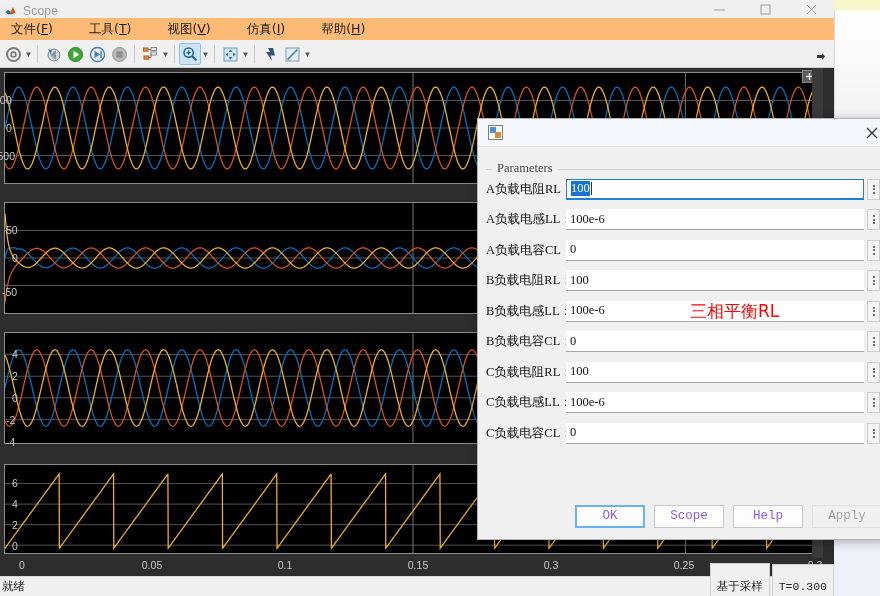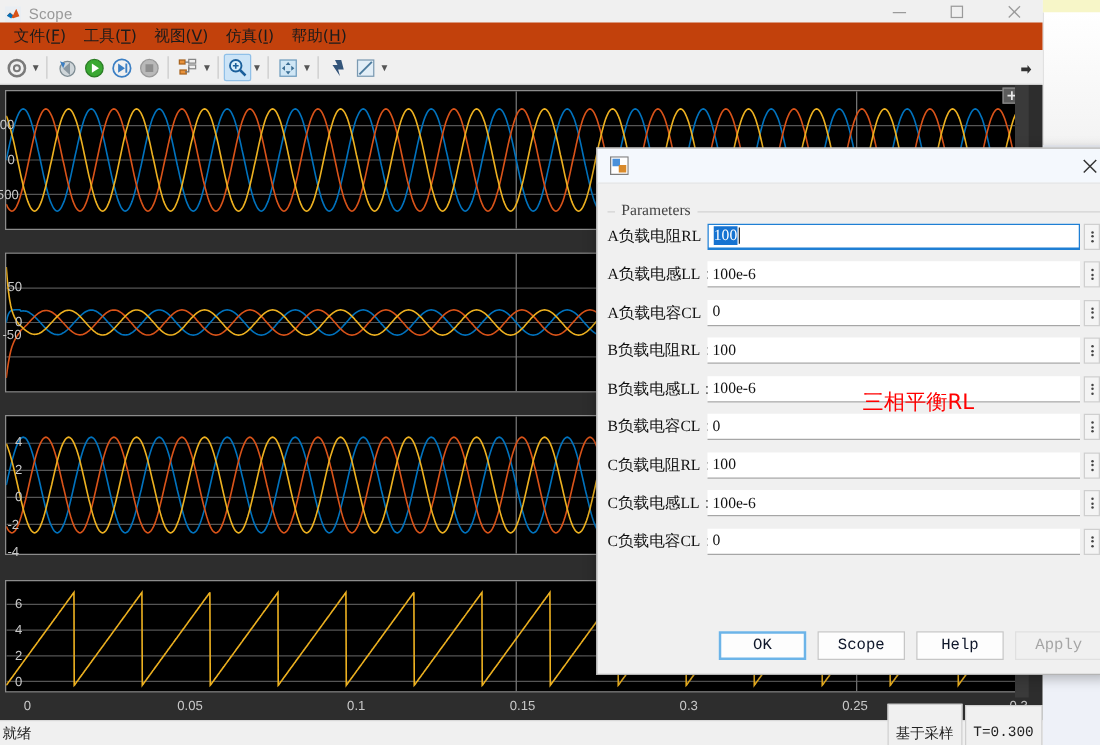--- a/index.html
+++ b/index.html
@@ -19,21 +19,21 @@
 
   .titlebar{position:absolute;left:0;top:0;width:834px;height:18px;background:#f0f0f0;display:flex;align-items:flex-end;}
   .title-icon{width:13px;height:13px;margin-left:4px;margin-right:6px;position:relative;flex:none;}
   .title-icon svg{display:block;}
   .title-text{font-size:12px;color:#999;letter-spacing:.2px;}
   .winbtns{position:absolute;right:0;top:0;height:18px;display:flex;}
   .winbtn{width:46px;height:18px;display:flex;align-items:center;justify-content:center;color:#9a9a9a;}
   .winbtn svg{display:block;}
 
   
-  .menubar{position:absolute;left:0;top:18px;width:834px;height:22px;background:#c2410c;display:flex;align-items:center;padding-left:4px;box-sizing:border-box;}
+  .menubar{position:absolute;left:0;top:18px;width:834px;height:22px;background:#fdba74;display:flex;align-items:center;padding-left:4px;box-sizing:border-box;gap:22px;}
   .menu-item{font-size:12.5px;color:#1b1b1b;padding:2px 7px;white-space:nowrap;font-family:"DejaVu Sans",sans-serif;}
   .menu-item u{text-decoration:underline;}
 
   
   .toolbar{position:absolute;left:0;top:41px;width:834px;height:27px;background:#f0f0f0;border-bottom:1px solid #cfcfcf;display:flex;align-items:center;padding-left:2px;box-sizing:border-box;}
   .tb{width:22px;height:22px;display:flex;align-items:center;justify-content:center;border-radius:2px;}
   .tb.sel{background:#cce4f7;border:1px solid #90c0e8;box-sizing:border-box;}
   .caret{width:9px;height:22px;display:flex;align-items:center;justify-content:center;color:#555;font-size:8px;}
   .tbsep{width:1px;height:18px;background:#c9c9c9;margin:0 4px;}
   .tb svg{display:block;}
@@ -70,23 +70,23 @@
   .grp-sub{height:36px;}
   .param-rows{padding:4px 8px 0 8px;}
   .prow{display:flex;align-items:center;height:30.5px;}
   .plabel{width:80px;font-size:12.5px;color:#111;font-family:"Liberation Serif",serif;white-space:nowrap;text-align:left;}
   .pfield{flex:1;height:21px;background:#fff;border:none;border-bottom:1px solid #a6a6a6;display:flex;align-items:center;padding-left:4px;box-sizing:border-box;font-size:12.5px;color:#111;font-family:"Liberation Serif",serif;}
   .pfield.active{border:1px solid #1f7fd4;border-bottom:2px solid #1f7fd4;}
   .pfield .sel{background:#1673d1;color:#fff;}
   .pfield .caretbar{display:inline-block;width:1px;height:13px;background:#333;margin-left:1px;vertical-align:middle;}
   .pdots{width:13px;height:21px;margin-left:3px;background:#f4f4f4;border:1px solid #cfcfcf;box-sizing:border-box;display:flex;flex-direction:column;align-items:center;justify-content:center;gap:1.5px;}
   .pdots i{width:2px;height:2px;background:#444;display:block;border-radius:50%;}
-  #annotation{position:absolute;left:690px;top:310px;color:#ff0000;font-size:17px;font-family:"DejaVu Sans",sans-serif;white-space:nowrap;z-index:40;}
+  #annotation{position:absolute;left:690px;top:300px;color:#ff0000;font-size:17px;font-family:"DejaVu Sans",sans-serif;white-space:nowrap;z-index:40;}
   .dlg-buttons{position:absolute;left:0;bottom:0;width:100%;height:46px;display:flex;align-items:center;justify-content:flex-end;padding-right:6px;box-sizing:border-box;}
-  .dbtn{min-width:70px;height:23px;margin-left:9px;border:1px solid #c6c6c6;background:#fdfdfd;font-size:12.5px;color:#0f172a;display:flex;align-items:center;justify-content:center;font-family:"Liberation Mono",monospace;box-sizing:border-box;}
+  .dbtn{min-width:70px;height:23px;margin-left:9px;border:1px solid #c6c6c6;background:#fdfdfd;font-size:12.5px;color:#8b5cf6;display:flex;align-items:center;justify-content:center;font-family:"Liberation Mono",monospace;box-sizing:border-box;}
   .dbtn.primary{border:2px solid #6cb4e8;}
   .dbtn.disabled{color:#a5a5a5;border-color:#e0e0e0;background:#f0f0f0;}
 </style>
 </head>
 <body>
 
 <div id="bg-right-yellow"></div>
 <div id="bg-right-white"></div>
 <div id="bg-right-lower"></div>
 
@@ -243,21 +243,21 @@
           <line x1="409" y1="0" x2="409" y2="112" stroke="#777" stroke-width="1"></line>
           <line x1="682" y1="0" x2="682" y2="112" stroke="#777" stroke-width="1"></line>
           <path id="s2a" fill="none" stroke="#0072BD" stroke-width="1.3" d="M0.0,56.0 L0.9,51.6 L1.8,49.0 L2.7,47.4 L3.6,46.5 L4.5,46.0 L5.5,45.8 L6.4,45.7 L7.3,45.6 L8.2,45.6 L9.1,45.6 L10.0,45.6 L10.9,45.6 L11.8,46.8 L12.7,46.6 L13.6,46.5 L14.5,46.6 L15.5,46.7 L16.4,46.9 L17.3,47.3 L18.2,47.7 L19.1,48.3 L20.0,48.9 L20.9,49.6 L21.8,50.3 L22.7,51.2 L23.6,52.1 L24.5,53.0 L25.4,54.0 L26.4,55.0 L27.3,56.0 L28.2,57.0 L29.1,58.0 L30.0,59.0 L30.9,60.0 L31.8,60.9 L32.7,61.8 L33.6,62.6 L34.5,63.3 L35.4,64.0 L36.4,64.5 L37.3,65.0 L38.2,65.4 L39.1,65.7 L40.0,65.8 L40.9,65.9 L41.8,65.9 L42.7,65.7 L43.6,65.5 L44.5,65.1 L45.4,64.6 L46.4,64.1 L47.3,63.4 L48.2,62.7 L49.1,61.9 L50.0,61.0 L50.9,60.1 L51.8,59.1 L52.7,58.1 L53.6,57.0 L54.5,56.0 L55.4,55.0 L56.4,53.9 L57.3,52.9 L58.2,51.9 L59.1,51.0 L60.0,50.1 L60.9,49.3 L61.8,48.5 L62.7,47.8 L63.6,47.3 L64.5,46.8 L65.4,46.4 L66.3,46.1 L67.3,45.9 L68.2,45.9 L69.1,45.9 L70.0,46.1 L70.9,46.4 L71.8,46.7 L72.7,47.2 L73.6,47.8 L74.5,48.5 L75.4,49.2 L76.3,50.0 L77.3,50.9 L78.2,51.9 L79.1,52.9 L80.0,53.9 L80.9,54.9 L81.8,56.0 L82.7,57.1 L83.6,58.1 L84.5,59.1 L85.4,60.1 L86.3,61.1 L87.3,62.0 L88.2,62.8 L89.1,63.6 L90.0,64.2 L90.9,64.8 L91.8,65.3 L92.7,65.7 L93.6,66.0 L94.5,66.1 L95.4,66.2 L96.3,66.1 L97.3,66.0 L98.2,65.7 L99.1,65.3 L100.0,64.8 L100.9,64.3 L101.8,63.6 L102.7,62.8 L103.6,62.0 L104.5,61.1 L105.4,60.2 L106.3,59.2 L107.2,58.1 L108.2,57.1 L109.1,56.0 L110.0,54.9 L110.9,53.9 L111.8,52.8 L112.7,51.8 L113.6,50.9 L114.5,50.0 L115.4,49.2 L116.3,48.4 L117.2,47.7 L118.2,47.1 L119.1,46.7 L120.0,46.3 L120.9,46.0 L121.8,45.8 L122.7,45.8 L123.6,45.8 L124.5,46.0 L125.4,46.3 L126.3,46.6 L127.2,47.1 L128.2,47.7 L129.1,48.4 L130.0,49.1 L130.9,50.0 L131.8,50.9 L132.7,51.8 L133.6,52.8 L134.5,53.9 L135.4,54.9 L136.3,56.0 L137.2,57.1 L138.2,58.1 L139.1,59.2 L140.0,60.2 L140.9,61.1 L141.8,62.0 L142.7,62.9 L143.6,63.6 L144.5,64.3 L145.4,64.9 L146.3,65.4 L147.2,65.8 L148.1,66.0 L149.1,66.2 L150.0,66.3 L150.9,66.2 L151.8,66.0 L152.7,65.8 L153.6,65.4 L154.5,64.9 L155.4,64.3 L156.3,63.6 L157.2,62.9 L158.1,62.0 L159.1,61.1 L160.0,60.2 L160.9,59.2 L161.8,58.1 L162.7,57.1 L163.6,56.0 L164.5,54.9 L165.4,53.9 L166.3,52.8 L167.2,51.8 L168.1,50.9 L169.1,50.0 L170.0,49.1 L170.9,48.4 L171.8,47.7 L172.7,47.1 L173.6,46.6 L174.5,46.2 L175.4,46.0 L176.3,45.8 L177.2,45.7 L178.1,45.8 L179.1,46.0 L180.0,46.2 L180.9,46.6 L181.8,47.1 L182.7,47.7 L183.6,48.4 L184.5,49.1 L185.4,50.0 L186.3,50.9 L187.2,51.8 L188.1,52.8 L189.0,53.9 L190.0,54.9 L190.9,56.0 L191.8,57.1 L192.7,58.1 L193.6,59.2 L194.5,60.2 L195.4,61.1 L196.3,62.0 L197.2,62.9 L198.1,63.6 L199.0,64.3 L200.0,64.9 L200.9,65.4 L201.8,65.8 L202.7,66.0 L203.6,66.2 L204.5,66.3 L205.4,66.2 L206.3,66.0 L207.2,65.8 L208.1,65.4 L209.0,64.9 L210.0,64.3 L210.9,63.6 L211.8,62.9 L212.7,62.0 L213.6,61.1 L214.5,60.2 L215.4,59.2 L216.3,58.1 L217.2,57.1 L218.1,56.0 L219.0,54.9 L220.0,53.9 L220.9,52.8 L221.8,51.8 L222.7,50.9 L223.6,50.0 L224.5,49.1 L225.4,48.4 L226.3,47.7 L227.2,47.1 L228.1,46.6 L229.0,46.2 L229.9,46.0 L230.9,45.8 L231.8,45.7 L232.7,45.8 L233.6,46.0 L234.5,46.2 L235.4,46.6 L236.3,47.1 L237.2,47.7 L238.1,48.4 L239.0,49.1 L239.9,50.0 L240.9,50.9 L241.8,51.8 L242.7,52.8 L243.6,53.9 L244.5,54.9 L245.4,56.0 L246.3,57.1 L247.2,58.1 L248.1,59.2 L249.0,60.2 L249.9,61.1 L250.9,62.0 L251.8,62.9 L252.7,63.6 L253.6,64.3 L254.5,64.9 L255.4,65.4 L256.3,65.8 L257.2,66.0 L258.1,66.2 L259.0,66.3 L259.9,66.2 L260.9,66.0 L261.8,65.8 L262.7,65.4 L263.6,64.9 L264.5,64.3 L265.4,63.6 L266.3,62.9 L267.2,62.0 L268.1,61.1 L269.0,60.2 L269.9,59.2 L270.8,58.1 L271.8,57.1 L272.7,56.0 L273.6,54.9 L274.5,53.9 L275.4,52.8 L276.3,51.8 L277.2,50.9 L278.1,50.0 L279.0,49.1 L279.9,48.4 L280.8,47.7 L281.8,47.1 L282.7,46.6 L283.6,46.2 L284.5,46.0 L285.4,45.8 L286.3,45.7 L287.2,45.8 L288.1,46.0 L289.0,46.2 L289.9,46.6 L290.8,47.1 L291.8,47.7 L292.7,48.4 L293.6,49.1 L294.5,50.0 L295.4,50.9 L296.3,51.8 L297.2,52.8 L298.1,53.9 L299.0,54.9 L299.9,56.0 L300.8,57.1 L301.8,58.1 L302.7,59.2 L303.6,60.2 L304.5,61.1 L305.4,62.0 L306.3,62.9 L307.2,63.6 L308.1,64.3 L309.0,64.9 L309.9,65.4 L310.8,65.8 L311.7,66.0 L312.7,66.2 L313.6,66.3 L314.5,66.2 L315.4,66.0 L316.3,65.8 L317.2,65.4 L318.1,64.9 L319.0,64.3 L319.9,63.6 L320.8,62.9 L321.7,62.0 L322.7,61.1 L323.6,60.2 L324.5,59.2 L325.4,58.1 L326.3,57.1 L327.2,56.0 L328.1,54.9 L329.0,53.9 L329.9,52.8 L330.8,51.8 L331.7,50.9 L332.7,50.0 L333.6,49.1 L334.5,48.4 L335.4,47.7 L336.3,47.1 L337.2,46.6 L338.1,46.2 L339.0,46.0 L339.9,45.8 L340.8,45.7 L341.7,45.8 L342.7,46.0 L343.6,46.2 L344.5,46.6 L345.4,47.1 L346.3,47.7 L347.2,48.4 L348.1,49.1 L349.0,50.0 L349.9,50.9 L350.8,51.8 L351.7,52.8 L352.6,53.9 L353.6,54.9 L354.5,56.0 L355.4,57.1 L356.3,58.1 L357.2,59.2 L358.1,60.2 L359.0,61.1 L359.9,62.0 L360.8,62.9 L361.7,63.6 L362.6,64.3 L363.6,64.9 L364.5,65.4 L365.4,65.8 L366.3,66.0 L367.2,66.2 L368.1,66.3 L369.0,66.2 L369.9,66.0 L370.8,65.8 L371.7,65.4 L372.6,64.9 L373.6,64.3 L374.5,63.6 L375.4,62.9 L376.3,62.0 L377.2,61.1 L378.1,60.2 L379.0,59.2 L379.9,58.1 L380.8,57.1 L381.7,56.0 L382.6,54.9 L383.6,53.9 L384.5,52.8 L385.4,51.8 L386.3,50.9 L387.2,50.0 L388.1,49.1 L389.0,48.4 L389.9,47.7 L390.8,47.1 L391.7,46.6 L392.6,46.2 L393.5,46.0 L394.5,45.8 L395.4,45.7 L396.3,45.8 L397.2,46.0 L398.1,46.2 L399.0,46.6 L399.9,47.1 L400.8,47.7 L401.7,48.4 L402.6,49.1 L403.5,50.0 L404.5,50.9 L405.4,51.8 L406.3,52.8 L407.2,53.9 L408.1,54.9 L409.0,56.0 L409.9,57.1 L410.8,58.1 L411.7,59.2 L412.6,60.2 L413.5,61.1 L414.5,62.0 L415.4,62.9 L416.3,63.6 L417.2,64.3 L418.1,64.9 L419.0,65.4 L419.9,65.8 L420.8,66.0 L421.7,66.2 L422.6,66.3 L423.5,66.2 L424.5,66.0 L425.4,65.8 L426.3,65.4 L427.2,64.9 L428.1,64.3 L429.0,63.6 L429.9,62.9 L430.8,62.0 L431.7,61.1 L432.6,60.2 L433.5,59.2 L434.4,58.1 L435.4,57.1 L436.3,56.0 L437.2,54.9 L438.1,53.9 L439.0,52.8 L439.9,51.8 L440.8,50.9 L441.7,50.0 L442.6,49.1 L443.5,48.4 L444.4,47.7 L445.4,47.1 L446.3,46.6 L447.2,46.2 L448.1,46.0 L449.0,45.8 L449.9,45.7 L450.8,45.8 L451.7,46.0 L452.6,46.2 L453.5,46.6 L454.4,47.1 L455.4,47.7 L456.3,48.4 L457.2,49.1 L458.1,50.0 L459.0,50.9 L459.9,51.8 L460.8,52.8 L461.7,53.9 L462.6,54.9 L463.5,56.0 L464.4,57.1 L465.4,58.1 L466.3,59.2 L467.2,60.2 L468.1,61.1 L469.0,62.0 L469.9,62.9 L470.8,63.6 L471.7,64.3 L472.6,64.9 L473.5,65.4 L474.4,65.8 L475.3,66.0 L476.3,66.2 L477.2,66.3 L478.1,66.2 L479.0,66.0 L479.9,65.8 L480.8,65.4 L481.7,64.9 L482.6,64.3 L483.5,63.6 L484.4,62.9 L485.3,62.0 L486.3,61.1 L487.2,60.2 L488.1,59.2 L489.0,58.1 L489.9,57.1 L490.8,56.0 L491.7,54.9 L492.6,53.9 L493.5,52.8 L494.4,51.8 L495.3,50.9 L496.3,50.0 L497.2,49.1 L498.1,48.4 L499.0,47.7 L499.9,47.1 L500.8,46.6 L501.7,46.2 L502.6,46.0 L503.5,45.8 L504.4,45.7 L505.3,45.8 L506.3,46.0 L507.2,46.2 L508.1,46.6 L509.0,47.1 L509.9,47.7 L510.8,48.4 L511.7,49.1 L512.6,50.0 L513.5,50.9 L514.4,51.8 L515.3,52.8 L516.2,53.9 L517.2,54.9 L518.1,56.0 L519.0,57.1 L519.9,58.1 L520.8,59.2 L521.7,60.2 L522.6,61.1 L523.5,62.0 L524.4,62.9 L525.3,63.6 L526.2,64.3 L527.2,64.9 L528.1,65.4 L529.0,65.8 L529.9,66.0 L530.8,66.2 L531.7,66.3 L532.6,66.2 L533.5,66.0 L534.4,65.8 L535.3,65.4 L536.2,64.9 L537.2,64.3 L538.1,63.6 L539.0,62.9 L539.9,62.0 L540.8,61.1 L541.7,60.2 L542.6,59.2 L543.5,58.1 L544.4,57.1 L545.3,56.0 L546.2,54.9 L547.2,53.9 L548.1,52.8 L549.0,51.8 L549.9,50.9 L550.8,50.0 L551.7,49.1 L552.6,48.4 L553.5,47.7 L554.4,47.1 L555.3,46.6 L556.2,46.2 L557.1,46.0 L558.1,45.8 L559.0,45.7 L559.9,45.8 L560.8,46.0 L561.7,46.2 L562.6,46.6 L563.5,47.1 L564.4,47.7 L565.3,48.4 L566.2,49.1 L567.1,50.0 L568.1,50.9 L569.0,51.8 L569.9,52.8 L570.8,53.9 L571.7,54.9 L572.6,56.0 L573.5,57.1 L574.4,58.1 L575.3,59.2 L576.2,60.2 L577.1,61.1 L578.1,62.0 L579.0,62.9 L579.9,63.6 L580.8,64.3 L581.7,64.9 L582.6,65.4 L583.5,65.8 L584.4,66.0 L585.3,66.2 L586.2,66.3 L587.1,66.2 L588.1,66.0 L589.0,65.8 L589.9,65.4 L590.8,64.9 L591.7,64.3 L592.6,63.6 L593.5,62.9 L594.4,62.0 L595.3,61.1 L596.2,60.2 L597.1,59.2 L598.0,58.1 L599.0,57.1 L599.9,56.0 L600.8,54.9 L601.7,53.9 L602.6,52.8 L603.5,51.8 L604.4,50.9 L605.3,50.0 L606.2,49.1 L607.1,48.4 L608.0,47.7 L609.0,47.1 L609.9,46.6 L610.8,46.2 L611.7,46.0 L612.6,45.8 L613.5,45.7 L614.4,45.8 L615.3,46.0 L616.2,46.2 L617.1,46.6 L618.0,47.1 L619.0,47.7 L619.9,48.4 L620.8,49.1 L621.7,50.0 L622.6,50.9 L623.5,51.8 L624.4,52.8 L625.3,53.9 L626.2,54.9 L627.1,56.0 L628.0,57.1 L629.0,58.1 L629.9,59.2 L630.8,60.2 L631.7,61.1 L632.6,62.0 L633.5,62.9 L634.4,63.6 L635.3,64.3 L636.2,64.9 L637.1,65.4 L638.0,65.8 L638.9,66.0 L639.9,66.2 L640.8,66.3 L641.7,66.2 L642.6,66.0 L643.5,65.8 L644.4,65.4 L645.3,64.9 L646.2,64.3 L647.1,63.6 L648.0,62.9 L648.9,62.0 L649.9,61.1 L650.8,60.2 L651.7,59.2 L652.6,58.1 L653.5,57.1 L654.4,56.0 L655.3,54.9 L656.2,53.9 L657.1,52.8 L658.0,51.8 L658.9,50.9 L659.9,50.0 L660.8,49.1 L661.7,48.4 L662.6,47.7 L663.5,47.1 L664.4,46.6 L665.3,46.2 L666.2,46.0 L667.1,45.8 L668.0,45.7 L668.9,45.8 L669.9,46.0 L670.8,46.2 L671.7,46.6 L672.6,47.1 L673.5,47.7 L674.4,48.4 L675.3,49.1 L676.2,50.0 L677.1,50.9 L678.0,51.8 L678.9,52.8 L679.8,53.9 L680.8,54.9 L681.7,56.0 L682.6,57.1 L683.5,58.1 L684.4,59.2 L685.3,60.2 L686.2,61.1 L687.1,62.0 L688.0,62.9 L688.9,63.6 L689.8,64.3 L690.8,64.9 L691.7,65.4 L692.6,65.8 L693.5,66.0 L694.4,66.2 L695.3,66.3 L696.2,66.2 L697.1,66.0 L698.0,65.8 L698.9,65.4 L699.8,64.9 L700.8,64.3 L701.7,63.6 L702.6,62.9 L703.5,62.0 L704.4,61.1 L705.3,60.2 L706.2,59.2 L707.1,58.1 L708.0,57.1 L708.9,56.0 L709.8,54.9 L710.8,53.9 L711.7,52.8 L712.6,51.8 L713.5,50.9 L714.4,50.0 L715.3,49.1 L716.2,48.4 L717.1,47.7 L718.0,47.1 L718.9,46.6 L719.8,46.2 L720.7,46.0 L721.7,45.8 L722.6,45.7 L723.5,45.8 L724.4,46.0 L725.3,46.2 L726.2,46.6 L727.1,47.1 L728.0,47.7 L728.9,48.4 L729.8,49.1 L730.7,50.0 L731.7,50.9 L732.6,51.8 L733.5,52.8 L734.4,53.9 L735.3,54.9 L736.2,56.0 L737.1,57.1 L738.0,58.1 L738.9,59.2 L739.8,60.2 L740.7,61.1 L741.7,62.0 L742.6,62.9 L743.5,63.6 L744.4,64.3 L745.3,64.9 L746.2,65.4 L747.1,65.8 L748.0,66.0 L748.9,66.2 L749.8,66.3 L750.7,66.2 L751.7,66.0 L752.6,65.8 L753.5,65.4 L754.4,64.9 L755.3,64.3 L756.2,63.6 L757.1,62.9 L758.0,62.0 L758.9,61.1 L759.8,60.2 L760.7,59.2 L761.6,58.1 L762.6,57.1 L763.5,56.0 L764.4,54.9 L765.3,53.9 L766.2,52.8 L767.1,51.8 L768.0,50.9 L768.9,50.0 L769.8,49.1 L770.7,48.4 L771.6,47.7 L772.6,47.1 L773.5,46.6 L774.4,46.2 L775.3,46.0 L776.2,45.8 L777.1,45.7 L778.0,45.8 L778.9,46.0 L779.8,46.2 L780.7,46.6 L781.6,47.1 L782.6,47.7 L783.5,48.4 L784.4,49.1 L785.3,50.0 L786.2,50.9 L787.1,51.8 L788.0,52.8 L788.9,53.9 L789.8,54.9 L790.7,56.0 L791.6,57.1 L792.6,58.1 L793.5,59.2 L794.4,60.2 L795.3,61.1 L796.2,62.0 L797.1,62.9 L798.0,63.6 L798.9,64.3 L799.8,64.9 L800.7,65.4 L801.6,65.8 L802.5,66.0 L803.5,66.2 L804.4,66.3 L805.3,66.2 L806.2,66.0 L807.1,65.8 L808.0,65.4 L808.9,64.9 L809.8,64.3 L810.7,63.6 L811.6,62.9 L812.5,62.0 L813.5,61.1 L814.4,60.2 L815.3,59.2 L816.2,58.1 L817.1,57.1 L818.0,56.0"></path>
           <path id="s2b" fill="none" stroke="#D95319" stroke-width="1.3" d="M0.0,101.2 L0.9,94.1 L1.8,88.2 L2.7,83.3 L3.6,79.2 L4.5,75.9 L5.5,73.3 L6.4,71.1 L7.3,69.3 L8.2,67.7 L9.1,66.4 L10.0,65.2 L10.9,64.1 L11.8,62.3 L12.7,61.5 L13.6,60.7 L14.5,59.9 L15.5,58.9 L16.4,58.0 L17.3,57.0 L18.2,56.0 L19.1,55.0 L20.0,54.0 L20.9,53.0 L21.8,52.1 L22.7,51.2 L23.6,50.3 L24.5,49.5 L25.4,48.8 L26.4,48.1 L27.3,47.6 L28.2,47.1 L29.1,46.7 L30.0,46.4 L30.9,46.3 L31.8,46.2 L32.7,46.2 L33.6,46.4 L34.5,46.6 L35.4,47.0 L36.4,47.5 L37.3,48.0 L38.2,48.7 L39.1,49.4 L40.0,50.2 L40.9,51.0 L41.8,52.0 L42.7,52.9 L43.6,53.9 L44.5,55.0 L45.4,56.0 L46.4,57.0 L47.3,58.1 L48.2,59.1 L49.1,60.1 L50.0,61.0 L50.9,61.9 L51.8,62.7 L52.7,63.4 L53.6,64.1 L54.5,64.7 L55.4,65.2 L56.4,65.6 L57.3,65.8 L58.2,66.0 L59.1,66.1 L60.0,66.0 L60.9,65.9 L61.8,65.6 L62.7,65.2 L63.6,64.7 L64.5,64.2 L65.4,63.5 L66.3,62.8 L67.3,61.9 L68.2,61.1 L69.1,60.1 L70.0,59.1 L70.9,58.1 L71.8,57.1 L72.7,56.0 L73.6,54.9 L74.5,53.9 L75.4,52.9 L76.3,51.9 L77.3,50.9 L78.2,50.0 L79.1,49.2 L80.0,48.4 L80.9,47.8 L81.8,47.2 L82.7,46.7 L83.6,46.3 L84.5,46.0 L85.4,45.9 L86.3,45.8 L87.3,45.9 L88.2,46.0 L89.1,46.3 L90.0,46.7 L90.9,47.2 L91.8,47.8 L92.7,48.4 L93.6,49.2 L94.5,50.0 L95.4,50.9 L96.3,51.9 L97.3,52.8 L98.2,53.9 L99.1,54.9 L100.0,56.0 L100.9,57.1 L101.8,58.1 L102.7,59.2 L103.6,60.2 L104.5,61.1 L105.4,62.0 L106.3,62.8 L107.2,63.6 L108.2,64.3 L109.1,64.9 L110.0,65.3 L110.9,65.7 L111.8,66.0 L112.7,66.2 L113.6,66.2 L114.5,66.2 L115.4,66.0 L116.3,65.7 L117.2,65.3 L118.2,64.9 L119.1,64.3 L120.0,63.6 L120.9,62.8 L121.8,62.0 L122.7,61.1 L123.6,60.2 L124.5,59.2 L125.4,58.1 L126.3,57.1 L127.2,56.0 L128.2,54.9 L129.1,53.9 L130.0,52.8 L130.9,51.8 L131.8,50.9 L132.7,50.0 L133.6,49.1 L134.5,48.4 L135.4,47.7 L136.3,47.1 L137.2,46.6 L138.2,46.3 L139.1,46.0 L140.0,45.8 L140.9,45.7 L141.8,45.8 L142.7,46.0 L143.6,46.3 L144.5,46.6 L145.4,47.1 L146.3,47.7 L147.2,48.4 L148.1,49.1 L149.1,50.0 L150.0,50.9 L150.9,51.8 L151.8,52.8 L152.7,53.9 L153.6,54.9 L154.5,56.0 L155.4,57.1 L156.3,58.1 L157.2,59.2 L158.1,60.2 L159.1,61.1 L160.0,62.0 L160.9,62.9 L161.8,63.6 L162.7,64.3 L163.6,64.9 L164.5,65.4 L165.4,65.8 L166.3,66.0 L167.2,66.2 L168.1,66.3 L169.1,66.2 L170.0,66.0 L170.9,65.8 L171.8,65.4 L172.7,64.9 L173.6,64.3 L174.5,63.6 L175.4,62.9 L176.3,62.0 L177.2,61.1 L178.1,60.2 L179.1,59.2 L180.0,58.1 L180.9,57.1 L181.8,56.0 L182.7,54.9 L183.6,53.9 L184.5,52.8 L185.4,51.8 L186.3,50.9 L187.2,50.0 L188.1,49.1 L189.0,48.4 L190.0,47.7 L190.9,47.1 L191.8,46.6 L192.7,46.2 L193.6,46.0 L194.5,45.8 L195.4,45.7 L196.3,45.8 L197.2,46.0 L198.1,46.2 L199.0,46.6 L200.0,47.1 L200.9,47.7 L201.8,48.4 L202.7,49.1 L203.6,50.0 L204.5,50.9 L205.4,51.8 L206.3,52.8 L207.2,53.9 L208.1,54.9 L209.0,56.0 L210.0,57.1 L210.9,58.1 L211.8,59.2 L212.7,60.2 L213.6,61.1 L214.5,62.0 L215.4,62.9 L216.3,63.6 L217.2,64.3 L218.1,64.9 L219.0,65.4 L220.0,65.8 L220.9,66.0 L221.8,66.2 L222.7,66.3 L223.6,66.2 L224.5,66.0 L225.4,65.8 L226.3,65.4 L227.2,64.9 L228.1,64.3 L229.0,63.6 L229.9,62.9 L230.9,62.0 L231.8,61.1 L232.7,60.2 L233.6,59.2 L234.5,58.1 L235.4,57.1 L236.3,56.0 L237.2,54.9 L238.1,53.9 L239.0,52.8 L239.9,51.8 L240.9,50.9 L241.8,50.0 L242.7,49.1 L243.6,48.4 L244.5,47.7 L245.4,47.1 L246.3,46.6 L247.2,46.2 L248.1,46.0 L249.0,45.8 L249.9,45.7 L250.9,45.8 L251.8,46.0 L252.7,46.2 L253.6,46.6 L254.5,47.1 L255.4,47.7 L256.3,48.4 L257.2,49.1 L258.1,50.0 L259.0,50.9 L259.9,51.8 L260.9,52.8 L261.8,53.9 L262.7,54.9 L263.6,56.0 L264.5,57.1 L265.4,58.1 L266.3,59.2 L267.2,60.2 L268.1,61.1 L269.0,62.0 L269.9,62.9 L270.8,63.6 L271.8,64.3 L272.7,64.9 L273.6,65.4 L274.5,65.8 L275.4,66.0 L276.3,66.2 L277.2,66.3 L278.1,66.2 L279.0,66.0 L279.9,65.8 L280.8,65.4 L281.8,64.9 L282.7,64.3 L283.6,63.6 L284.5,62.9 L285.4,62.0 L286.3,61.1 L287.2,60.2 L288.1,59.2 L289.0,58.1 L289.9,57.1 L290.8,56.0 L291.8,54.9 L292.7,53.9 L293.6,52.8 L294.5,51.8 L295.4,50.9 L296.3,50.0 L297.2,49.1 L298.1,48.4 L299.0,47.7 L299.9,47.1 L300.8,46.6 L301.8,46.2 L302.7,46.0 L303.6,45.8 L304.5,45.7 L305.4,45.8 L306.3,46.0 L307.2,46.2 L308.1,46.6 L309.0,47.1 L309.9,47.7 L310.8,48.4 L311.7,49.1 L312.7,50.0 L313.6,50.9 L314.5,51.8 L315.4,52.8 L316.3,53.9 L317.2,54.9 L318.1,56.0 L319.0,57.1 L319.9,58.1 L320.8,59.2 L321.7,60.2 L322.7,61.1 L323.6,62.0 L324.5,62.9 L325.4,63.6 L326.3,64.3 L327.2,64.9 L328.1,65.4 L329.0,65.8 L329.9,66.0 L330.8,66.2 L331.7,66.3 L332.7,66.2 L333.6,66.0 L334.5,65.8 L335.4,65.4 L336.3,64.9 L337.2,64.3 L338.1,63.6 L339.0,62.9 L339.9,62.0 L340.8,61.1 L341.7,60.2 L342.7,59.2 L343.6,58.1 L344.5,57.1 L345.4,56.0 L346.3,54.9 L347.2,53.9 L348.1,52.8 L349.0,51.8 L349.9,50.9 L350.8,50.0 L351.7,49.1 L352.6,48.4 L353.6,47.7 L354.5,47.1 L355.4,46.6 L356.3,46.2 L357.2,46.0 L358.1,45.8 L359.0,45.7 L359.9,45.8 L360.8,46.0 L361.7,46.2 L362.6,46.6 L363.6,47.1 L364.5,47.7 L365.4,48.4 L366.3,49.1 L367.2,50.0 L368.1,50.9 L369.0,51.8 L369.9,52.8 L370.8,53.9 L371.7,54.9 L372.6,56.0 L373.6,57.1 L374.5,58.1 L375.4,59.2 L376.3,60.2 L377.2,61.1 L378.1,62.0 L379.0,62.9 L379.9,63.6 L380.8,64.3 L381.7,64.9 L382.6,65.4 L383.6,65.8 L384.5,66.0 L385.4,66.2 L386.3,66.3 L387.2,66.2 L388.1,66.0 L389.0,65.8 L389.9,65.4 L390.8,64.9 L391.7,64.3 L392.6,63.6 L393.5,62.9 L394.5,62.0 L395.4,61.1 L396.3,60.2 L397.2,59.2 L398.1,58.1 L399.0,57.1 L399.9,56.0 L400.8,54.9 L401.7,53.9 L402.6,52.8 L403.5,51.8 L404.5,50.9 L405.4,50.0 L406.3,49.1 L407.2,48.4 L408.1,47.7 L409.0,47.1 L409.9,46.6 L410.8,46.2 L411.7,46.0 L412.6,45.8 L413.5,45.7 L414.5,45.8 L415.4,46.0 L416.3,46.2 L417.2,46.6 L418.1,47.1 L419.0,47.7 L419.9,48.4 L420.8,49.1 L421.7,50.0 L422.6,50.9 L423.5,51.8 L424.5,52.8 L425.4,53.9 L426.3,54.9 L427.2,56.0 L428.1,57.1 L429.0,58.1 L429.9,59.2 L430.8,60.2 L431.7,61.1 L432.6,62.0 L433.5,62.9 L434.4,63.6 L435.4,64.3 L436.3,64.9 L437.2,65.4 L438.1,65.8 L439.0,66.0 L439.9,66.2 L440.8,66.3 L441.7,66.2 L442.6,66.0 L443.5,65.8 L444.4,65.4 L445.4,64.9 L446.3,64.3 L447.2,63.6 L448.1,62.9 L449.0,62.0 L449.9,61.1 L450.8,60.2 L451.7,59.2 L452.6,58.1 L453.5,57.1 L454.4,56.0 L455.4,54.9 L456.3,53.9 L457.2,52.8 L458.1,51.8 L459.0,50.9 L459.9,50.0 L460.8,49.1 L461.7,48.4 L462.6,47.7 L463.5,47.1 L464.4,46.6 L465.4,46.2 L466.3,46.0 L467.2,45.8 L468.1,45.7 L469.0,45.8 L469.9,46.0 L470.8,46.2 L471.7,46.6 L472.6,47.1 L473.5,47.7 L474.4,48.4 L475.3,49.1 L476.3,50.0 L477.2,50.9 L478.1,51.8 L479.0,52.8 L479.9,53.9 L480.8,54.9 L481.7,56.0 L482.6,57.1 L483.5,58.1 L484.4,59.2 L485.3,60.2 L486.3,61.1 L487.2,62.0 L488.1,62.9 L489.0,63.6 L489.9,64.3 L490.8,64.9 L491.7,65.4 L492.6,65.8 L493.5,66.0 L494.4,66.2 L495.3,66.3 L496.3,66.2 L497.2,66.0 L498.1,65.8 L499.0,65.4 L499.9,64.9 L500.8,64.3 L501.7,63.6 L502.6,62.9 L503.5,62.0 L504.4,61.1 L505.3,60.2 L506.3,59.2 L507.2,58.1 L508.1,57.1 L509.0,56.0 L509.9,54.9 L510.8,53.9 L511.7,52.8 L512.6,51.8 L513.5,50.9 L514.4,50.0 L515.3,49.1 L516.2,48.4 L517.2,47.7 L518.1,47.1 L519.0,46.6 L519.9,46.2 L520.8,46.0 L521.7,45.8 L522.6,45.7 L523.5,45.8 L524.4,46.0 L525.3,46.2 L526.2,46.6 L527.2,47.1 L528.1,47.7 L529.0,48.4 L529.9,49.1 L530.8,50.0 L531.7,50.9 L532.6,51.8 L533.5,52.8 L534.4,53.9 L535.3,54.9 L536.2,56.0 L537.2,57.1 L538.1,58.1 L539.0,59.2 L539.9,60.2 L540.8,61.1 L541.7,62.0 L542.6,62.9 L543.5,63.6 L544.4,64.3 L545.3,64.9 L546.2,65.4 L547.2,65.8 L548.1,66.0 L549.0,66.2 L549.9,66.3 L550.8,66.2 L551.7,66.0 L552.6,65.8 L553.5,65.4 L554.4,64.9 L555.3,64.3 L556.2,63.6 L557.1,62.9 L558.1,62.0 L559.0,61.1 L559.9,60.2 L560.8,59.2 L561.7,58.1 L562.6,57.1 L563.5,56.0 L564.4,54.9 L565.3,53.9 L566.2,52.8 L567.1,51.8 L568.1,50.9 L569.0,50.0 L569.9,49.1 L570.8,48.4 L571.7,47.7 L572.6,47.1 L573.5,46.6 L574.4,46.2 L575.3,46.0 L576.2,45.8 L577.1,45.7 L578.1,45.8 L579.0,46.0 L579.9,46.2 L580.8,46.6 L581.7,47.1 L582.6,47.7 L583.5,48.4 L584.4,49.1 L585.3,50.0 L586.2,50.9 L587.1,51.8 L588.1,52.8 L589.0,53.9 L589.9,54.9 L590.8,56.0 L591.7,57.1 L592.6,58.1 L593.5,59.2 L594.4,60.2 L595.3,61.1 L596.2,62.0 L597.1,62.9 L598.0,63.6 L599.0,64.3 L599.9,64.9 L600.8,65.4 L601.7,65.8 L602.6,66.0 L603.5,66.2 L604.4,66.3 L605.3,66.2 L606.2,66.0 L607.1,65.8 L608.0,65.4 L609.0,64.9 L609.9,64.3 L610.8,63.6 L611.7,62.9 L612.6,62.0 L613.5,61.1 L614.4,60.2 L615.3,59.2 L616.2,58.1 L617.1,57.1 L618.0,56.0 L619.0,54.9 L619.9,53.9 L620.8,52.8 L621.7,51.8 L622.6,50.9 L623.5,50.0 L624.4,49.1 L625.3,48.4 L626.2,47.7 L627.1,47.1 L628.0,46.6 L629.0,46.2 L629.9,46.0 L630.8,45.8 L631.7,45.7 L632.6,45.8 L633.5,46.0 L634.4,46.2 L635.3,46.6 L636.2,47.1 L637.1,47.7 L638.0,48.4 L638.9,49.1 L639.9,50.0 L640.8,50.9 L641.7,51.8 L642.6,52.8 L643.5,53.9 L644.4,54.9 L645.3,56.0 L646.2,57.1 L647.1,58.1 L648.0,59.2 L648.9,60.2 L649.9,61.1 L650.8,62.0 L651.7,62.9 L652.6,63.6 L653.5,64.3 L654.4,64.9 L655.3,65.4 L656.2,65.8 L657.1,66.0 L658.0,66.2 L658.9,66.3 L659.9,66.2 L660.8,66.0 L661.7,65.8 L662.6,65.4 L663.5,64.9 L664.4,64.3 L665.3,63.6 L666.2,62.9 L667.1,62.0 L668.0,61.1 L668.9,60.2 L669.9,59.2 L670.8,58.1 L671.7,57.1 L672.6,56.0 L673.5,54.9 L674.4,53.9 L675.3,52.8 L676.2,51.8 L677.1,50.9 L678.0,50.0 L678.9,49.1 L679.8,48.4 L680.8,47.7 L681.7,47.1 L682.6,46.6 L683.5,46.2 L684.4,46.0 L685.3,45.8 L686.2,45.7 L687.1,45.8 L688.0,46.0 L688.9,46.2 L689.8,46.6 L690.8,47.1 L691.7,47.7 L692.6,48.4 L693.5,49.1 L694.4,50.0 L695.3,50.9 L696.2,51.8 L697.1,52.8 L698.0,53.9 L698.9,54.9 L699.8,56.0 L700.8,57.1 L701.7,58.1 L702.6,59.2 L703.5,60.2 L704.4,61.1 L705.3,62.0 L706.2,62.9 L707.1,63.6 L708.0,64.3 L708.9,64.9 L709.8,65.4 L710.8,65.8 L711.7,66.0 L712.6,66.2 L713.5,66.3 L714.4,66.2 L715.3,66.0 L716.2,65.8 L717.1,65.4 L718.0,64.9 L718.9,64.3 L719.8,63.6 L720.7,62.9 L721.7,62.0 L722.6,61.1 L723.5,60.2 L724.4,59.2 L725.3,58.1 L726.2,57.1 L727.1,56.0 L728.0,54.9 L728.9,53.9 L729.8,52.8 L730.7,51.8 L731.7,50.9 L732.6,50.0 L733.5,49.1 L734.4,48.4 L735.3,47.7 L736.2,47.1 L737.1,46.6 L738.0,46.2 L738.9,46.0 L739.8,45.8 L740.7,45.7 L741.7,45.8 L742.6,46.0 L743.5,46.2 L744.4,46.6 L745.3,47.1 L746.2,47.7 L747.1,48.4 L748.0,49.1 L748.9,50.0 L749.8,50.9 L750.7,51.8 L751.7,52.8 L752.6,53.9 L753.5,54.9 L754.4,56.0 L755.3,57.1 L756.2,58.1 L757.1,59.2 L758.0,60.2 L758.9,61.1 L759.8,62.0 L760.7,62.9 L761.6,63.6 L762.6,64.3 L763.5,64.9 L764.4,65.4 L765.3,65.8 L766.2,66.0 L767.1,66.2 L768.0,66.3 L768.9,66.2 L769.8,66.0 L770.7,65.8 L771.6,65.4 L772.6,64.9 L773.5,64.3 L774.4,63.6 L775.3,62.9 L776.2,62.0 L777.1,61.1 L778.0,60.2 L778.9,59.2 L779.8,58.1 L780.7,57.1 L781.6,56.0 L782.6,54.9 L783.5,53.9 L784.4,52.8 L785.3,51.8 L786.2,50.9 L787.1,50.0 L788.0,49.1 L788.9,48.4 L789.8,47.7 L790.7,47.1 L791.6,46.6 L792.6,46.2 L793.5,46.0 L794.4,45.8 L795.3,45.7 L796.2,45.8 L797.1,46.0 L798.0,46.2 L798.9,46.6 L799.8,47.1 L800.7,47.7 L801.6,48.4 L802.5,49.1 L803.5,50.0 L804.4,50.9 L805.3,51.8 L806.2,52.8 L807.1,53.9 L808.0,54.9 L808.9,56.0 L809.8,57.1 L810.7,58.1 L811.6,59.2 L812.5,60.2 L813.5,61.1 L814.4,62.0 L815.3,62.9 L816.2,63.6 L817.1,64.3 L818.0,64.9"></path>
           <path id="s2c" fill="none" stroke="#EDB120" stroke-width="1.3" d="M0.0,10.8 L0.9,22.2 L1.8,30.9 L2.7,37.3 L3.6,42.3 L4.5,46.0 L5.5,48.9 L6.4,51.2 L7.3,53.1 L8.2,54.7 L9.1,56.0 L10.0,57.2 L10.9,58.3 L11.8,58.9 L12.7,59.8 L13.6,60.7 L14.5,61.6 L15.5,62.4 L16.4,63.1 L17.3,63.7 L18.2,64.3 L19.1,64.8 L20.0,65.1 L20.9,65.4 L21.8,65.6 L22.7,65.7 L23.6,65.6 L24.5,65.5 L25.4,65.2 L26.4,64.9 L27.3,64.4 L28.2,63.9 L29.1,63.3 L30.0,62.5 L30.9,61.8 L31.8,60.9 L32.7,60.0 L33.6,59.0 L34.5,58.0 L35.4,57.0 L36.4,56.0 L37.3,55.0 L38.2,53.9 L39.1,52.9 L40.0,52.0 L40.9,51.0 L41.8,50.2 L42.7,49.4 L43.6,48.6 L44.5,47.9 L45.4,47.4 L46.4,46.9 L47.3,46.5 L48.2,46.2 L49.1,46.1 L50.0,46.0 L50.9,46.0 L51.8,46.2 L52.7,46.5 L53.6,46.8 L54.5,47.3 L55.4,47.9 L56.4,48.5 L57.3,49.3 L58.2,50.1 L59.1,51.0 L60.0,51.9 L60.9,52.9 L61.8,53.9 L62.7,54.9 L63.6,56.0 L64.5,57.1 L65.4,58.1 L66.3,59.1 L67.3,60.1 L68.2,61.1 L69.1,61.9 L70.0,62.8 L70.9,63.5 L71.8,64.2 L72.7,64.8 L73.6,65.3 L74.5,65.6 L75.4,65.9 L76.3,66.1 L77.3,66.2 L78.2,66.1 L79.1,65.9 L80.0,65.7 L80.9,65.3 L81.8,64.8 L82.7,64.2 L83.6,63.6 L84.5,62.8 L85.4,62.0 L86.3,61.1 L87.3,60.1 L88.2,59.1 L89.1,58.1 L90.0,57.1 L90.9,56.0 L91.8,54.9 L92.7,53.9 L93.6,52.8 L94.5,51.9 L95.4,50.9 L96.3,50.0 L97.3,49.2 L98.2,48.4 L99.1,47.7 L100.0,47.2 L100.9,46.7 L101.8,46.3 L102.7,46.0 L103.6,45.8 L104.5,45.8 L105.4,45.8 L106.3,46.0 L107.2,46.3 L108.2,46.7 L109.1,47.1 L110.0,47.7 L110.9,48.4 L111.8,49.2 L112.7,50.0 L113.6,50.9 L114.5,51.8 L115.4,52.8 L116.3,53.9 L117.2,54.9 L118.2,56.0 L119.1,57.1 L120.0,58.1 L120.9,59.2 L121.8,60.2 L122.7,61.1 L123.6,62.0 L124.5,62.9 L125.4,63.6 L126.3,64.3 L127.2,64.9 L128.2,65.4 L129.1,65.7 L130.0,66.0 L130.9,66.2 L131.8,66.2 L132.7,66.2 L133.6,66.0 L134.5,65.7 L135.4,65.4 L136.3,64.9 L137.2,64.3 L138.2,63.6 L139.1,62.9 L140.0,62.0 L140.9,61.1 L141.8,60.2 L142.7,59.2 L143.6,58.1 L144.5,57.1 L145.4,56.0 L146.3,54.9 L147.2,53.9 L148.1,52.8 L149.1,51.8 L150.0,50.9 L150.9,50.0 L151.8,49.1 L152.7,48.4 L153.6,47.7 L154.5,47.1 L155.4,46.6 L156.3,46.2 L157.2,46.0 L158.1,45.8 L159.1,45.7 L160.0,45.8 L160.9,46.0 L161.8,46.2 L162.7,46.6 L163.6,47.1 L164.5,47.7 L165.4,48.4 L166.3,49.1 L167.2,50.0 L168.1,50.9 L169.1,51.8 L170.0,52.8 L170.9,53.9 L171.8,54.9 L172.7,56.0 L173.6,57.1 L174.5,58.1 L175.4,59.2 L176.3,60.2 L177.2,61.1 L178.1,62.0 L179.1,62.9 L180.0,63.6 L180.9,64.3 L181.8,64.9 L182.7,65.4 L183.6,65.8 L184.5,66.0 L185.4,66.2 L186.3,66.3 L187.2,66.2 L188.1,66.0 L189.0,65.8 L190.0,65.4 L190.9,64.9 L191.8,64.3 L192.7,63.6 L193.6,62.9 L194.5,62.0 L195.4,61.1 L196.3,60.2 L197.2,59.2 L198.1,58.1 L199.0,57.1 L200.0,56.0 L200.9,54.9 L201.8,53.9 L202.7,52.8 L203.6,51.8 L204.5,50.9 L205.4,50.0 L206.3,49.1 L207.2,48.4 L208.1,47.7 L209.0,47.1 L210.0,46.6 L210.9,46.2 L211.8,46.0 L212.7,45.8 L213.6,45.7 L214.5,45.8 L215.4,46.0 L216.3,46.2 L217.2,46.6 L218.1,47.1 L219.0,47.7 L220.0,48.4 L220.9,49.1 L221.8,50.0 L222.7,50.9 L223.6,51.8 L224.5,52.8 L225.4,53.9 L226.3,54.9 L227.2,56.0 L228.1,57.1 L229.0,58.1 L229.9,59.2 L230.9,60.2 L231.8,61.1 L232.7,62.0 L233.6,62.9 L234.5,63.6 L235.4,64.3 L236.3,64.9 L237.2,65.4 L238.1,65.8 L239.0,66.0 L239.9,66.2 L240.9,66.3 L241.8,66.2 L242.7,66.0 L243.6,65.8 L244.5,65.4 L245.4,64.9 L246.3,64.3 L247.2,63.6 L248.1,62.9 L249.0,62.0 L249.9,61.1 L250.9,60.2 L251.8,59.2 L252.7,58.1 L253.6,57.1 L254.5,56.0 L255.4,54.9 L256.3,53.9 L257.2,52.8 L258.1,51.8 L259.0,50.9 L259.9,50.0 L260.9,49.1 L261.8,48.4 L262.7,47.7 L263.6,47.1 L264.5,46.6 L265.4,46.2 L266.3,46.0 L267.2,45.8 L268.1,45.7 L269.0,45.8 L269.9,46.0 L270.8,46.2 L271.8,46.6 L272.7,47.1 L273.6,47.7 L274.5,48.4 L275.4,49.1 L276.3,50.0 L277.2,50.9 L278.1,51.8 L279.0,52.8 L279.9,53.9 L280.8,54.9 L281.8,56.0 L282.7,57.1 L283.6,58.1 L284.5,59.2 L285.4,60.2 L286.3,61.1 L287.2,62.0 L288.1,62.9 L289.0,63.6 L289.9,64.3 L290.8,64.9 L291.8,65.4 L292.7,65.8 L293.6,66.0 L294.5,66.2 L295.4,66.3 L296.3,66.2 L297.2,66.0 L298.1,65.8 L299.0,65.4 L299.9,64.9 L300.8,64.3 L301.8,63.6 L302.7,62.9 L303.6,62.0 L304.5,61.1 L305.4,60.2 L306.3,59.2 L307.2,58.1 L308.1,57.1 L309.0,56.0 L309.9,54.9 L310.8,53.9 L311.7,52.8 L312.7,51.8 L313.6,50.9 L314.5,50.0 L315.4,49.1 L316.3,48.4 L317.2,47.7 L318.1,47.1 L319.0,46.6 L319.9,46.2 L320.8,46.0 L321.7,45.8 L322.7,45.7 L323.6,45.8 L324.5,46.0 L325.4,46.2 L326.3,46.6 L327.2,47.1 L328.1,47.7 L329.0,48.4 L329.9,49.1 L330.8,50.0 L331.7,50.9 L332.7,51.8 L333.6,52.8 L334.5,53.9 L335.4,54.9 L336.3,56.0 L337.2,57.1 L338.1,58.1 L339.0,59.2 L339.9,60.2 L340.8,61.1 L341.7,62.0 L342.7,62.9 L343.6,63.6 L344.5,64.3 L345.4,64.9 L346.3,65.4 L347.2,65.8 L348.1,66.0 L349.0,66.2 L349.9,66.3 L350.8,66.2 L351.7,66.0 L352.6,65.8 L353.6,65.4 L354.5,64.9 L355.4,64.3 L356.3,63.6 L357.2,62.9 L358.1,62.0 L359.0,61.1 L359.9,60.2 L360.8,59.2 L361.7,58.1 L362.6,57.1 L363.6,56.0 L364.5,54.9 L365.4,53.9 L366.3,52.8 L367.2,51.8 L368.1,50.9 L369.0,50.0 L369.9,49.1 L370.8,48.4 L371.7,47.7 L372.6,47.1 L373.6,46.6 L374.5,46.2 L375.4,46.0 L376.3,45.8 L377.2,45.7 L378.1,45.8 L379.0,46.0 L379.9,46.2 L380.8,46.6 L381.7,47.1 L382.6,47.7 L383.6,48.4 L384.5,49.1 L385.4,50.0 L386.3,50.9 L387.2,51.8 L388.1,52.8 L389.0,53.9 L389.9,54.9 L390.8,56.0 L391.7,57.1 L392.6,58.1 L393.5,59.2 L394.5,60.2 L395.4,61.1 L396.3,62.0 L397.2,62.9 L398.1,63.6 L399.0,64.3 L399.9,64.9 L400.8,65.4 L401.7,65.8 L402.6,66.0 L403.5,66.2 L404.5,66.3 L405.4,66.2 L406.3,66.0 L407.2,65.8 L408.1,65.4 L409.0,64.9 L409.9,64.3 L410.8,63.6 L411.7,62.9 L412.6,62.0 L413.5,61.1 L414.5,60.2 L415.4,59.2 L416.3,58.1 L417.2,57.1 L418.1,56.0 L419.0,54.9 L419.9,53.9 L420.8,52.8 L421.7,51.8 L422.6,50.9 L423.5,50.0 L424.5,49.1 L425.4,48.4 L426.3,47.7 L427.2,47.1 L428.1,46.6 L429.0,46.2 L429.9,46.0 L430.8,45.8 L431.7,45.7 L432.6,45.8 L433.5,46.0 L434.4,46.2 L435.4,46.6 L436.3,47.1 L437.2,47.7 L438.1,48.4 L439.0,49.1 L439.9,50.0 L440.8,50.9 L441.7,51.8 L442.6,52.8 L443.5,53.9 L444.4,54.9 L445.4,56.0 L446.3,57.1 L447.2,58.1 L448.1,59.2 L449.0,60.2 L449.9,61.1 L450.8,62.0 L451.7,62.9 L452.6,63.6 L453.5,64.3 L454.4,64.9 L455.4,65.4 L456.3,65.8 L457.2,66.0 L458.1,66.2 L459.0,66.3 L459.9,66.2 L460.8,66.0 L461.7,65.8 L462.6,65.4 L463.5,64.9 L464.4,64.3 L465.4,63.6 L466.3,62.9 L467.2,62.0 L468.1,61.1 L469.0,60.2 L469.9,59.2 L470.8,58.1 L471.7,57.1 L472.6,56.0 L473.5,54.9 L474.4,53.9 L475.3,52.8 L476.3,51.8 L477.2,50.9 L478.1,50.0 L479.0,49.1 L479.9,48.4 L480.8,47.7 L481.7,47.1 L482.6,46.6 L483.5,46.2 L484.4,46.0 L485.3,45.8 L486.3,45.7 L487.2,45.8 L488.1,46.0 L489.0,46.2 L489.9,46.6 L490.8,47.1 L491.7,47.7 L492.6,48.4 L493.5,49.1 L494.4,50.0 L495.3,50.9 L496.3,51.8 L497.2,52.8 L498.1,53.9 L499.0,54.9 L499.9,56.0 L500.8,57.1 L501.7,58.1 L502.6,59.2 L503.5,60.2 L504.4,61.1 L505.3,62.0 L506.3,62.9 L507.2,63.6 L508.1,64.3 L509.0,64.9 L509.9,65.4 L510.8,65.8 L511.7,66.0 L512.6,66.2 L513.5,66.3 L514.4,66.2 L515.3,66.0 L516.2,65.8 L517.2,65.4 L518.1,64.9 L519.0,64.3 L519.9,63.6 L520.8,62.9 L521.7,62.0 L522.6,61.1 L523.5,60.2 L524.4,59.2 L525.3,58.1 L526.2,57.1 L527.2,56.0 L528.1,54.9 L529.0,53.9 L529.9,52.8 L530.8,51.8 L531.7,50.9 L532.6,50.0 L533.5,49.1 L534.4,48.4 L535.3,47.7 L536.2,47.1 L537.2,46.6 L538.1,46.2 L539.0,46.0 L539.9,45.8 L540.8,45.7 L541.7,45.8 L542.6,46.0 L543.5,46.2 L544.4,46.6 L545.3,47.1 L546.2,47.7 L547.2,48.4 L548.1,49.1 L549.0,50.0 L549.9,50.9 L550.8,51.8 L551.7,52.8 L552.6,53.9 L553.5,54.9 L554.4,56.0 L555.3,57.1 L556.2,58.1 L557.1,59.2 L558.1,60.2 L559.0,61.1 L559.9,62.0 L560.8,62.9 L561.7,63.6 L562.6,64.3 L563.5,64.9 L564.4,65.4 L565.3,65.8 L566.2,66.0 L567.1,66.2 L568.1,66.3 L569.0,66.2 L569.9,66.0 L570.8,65.8 L571.7,65.4 L572.6,64.9 L573.5,64.3 L574.4,63.6 L575.3,62.9 L576.2,62.0 L577.1,61.1 L578.1,60.2 L579.0,59.2 L579.9,58.1 L580.8,57.1 L581.7,56.0 L582.6,54.9 L583.5,53.9 L584.4,52.8 L585.3,51.8 L586.2,50.9 L587.1,50.0 L588.1,49.1 L589.0,48.4 L589.9,47.7 L590.8,47.1 L591.7,46.6 L592.6,46.2 L593.5,46.0 L594.4,45.8 L595.3,45.7 L596.2,45.8 L597.1,46.0 L598.0,46.2 L599.0,46.6 L599.9,47.1 L600.8,47.7 L601.7,48.4 L602.6,49.1 L603.5,50.0 L604.4,50.9 L605.3,51.8 L606.2,52.8 L607.1,53.9 L608.0,54.9 L609.0,56.0 L609.9,57.1 L610.8,58.1 L611.7,59.2 L612.6,60.2 L613.5,61.1 L614.4,62.0 L615.3,62.9 L616.2,63.6 L617.1,64.3 L618.0,64.9 L619.0,65.4 L619.9,65.8 L620.8,66.0 L621.7,66.2 L622.6,66.3 L623.5,66.2 L624.4,66.0 L625.3,65.8 L626.2,65.4 L627.1,64.9 L628.0,64.3 L629.0,63.6 L629.9,62.9 L630.8,62.0 L631.7,61.1 L632.6,60.2 L633.5,59.2 L634.4,58.1 L635.3,57.1 L636.2,56.0 L637.1,54.9 L638.0,53.9 L638.9,52.8 L639.9,51.8 L640.8,50.9 L641.7,50.0 L642.6,49.1 L643.5,48.4 L644.4,47.7 L645.3,47.1 L646.2,46.6 L647.1,46.2 L648.0,46.0 L648.9,45.8 L649.9,45.7 L650.8,45.8 L651.7,46.0 L652.6,46.2 L653.5,46.6 L654.4,47.1 L655.3,47.7 L656.2,48.4 L657.1,49.1 L658.0,50.0 L658.9,50.9 L659.9,51.8 L660.8,52.8 L661.7,53.9 L662.6,54.9 L663.5,56.0 L664.4,57.1 L665.3,58.1 L666.2,59.2 L667.1,60.2 L668.0,61.1 L668.9,62.0 L669.9,62.9 L670.8,63.6 L671.7,64.3 L672.6,64.9 L673.5,65.4 L674.4,65.8 L675.3,66.0 L676.2,66.2 L677.1,66.3 L678.0,66.2 L678.9,66.0 L679.8,65.8 L680.8,65.4 L681.7,64.9 L682.6,64.3 L683.5,63.6 L684.4,62.9 L685.3,62.0 L686.2,61.1 L687.1,60.2 L688.0,59.2 L688.9,58.1 L689.8,57.1 L690.8,56.0 L691.7,54.9 L692.6,53.9 L693.5,52.8 L694.4,51.8 L695.3,50.9 L696.2,50.0 L697.1,49.1 L698.0,48.4 L698.9,47.7 L699.8,47.1 L700.8,46.6 L701.7,46.2 L702.6,46.0 L703.5,45.8 L704.4,45.7 L705.3,45.8 L706.2,46.0 L707.1,46.2 L708.0,46.6 L708.9,47.1 L709.8,47.7 L710.8,48.4 L711.7,49.1 L712.6,50.0 L713.5,50.9 L714.4,51.8 L715.3,52.8 L716.2,53.9 L717.1,54.9 L718.0,56.0 L718.9,57.1 L719.8,58.1 L720.7,59.2 L721.7,60.2 L722.6,61.1 L723.5,62.0 L724.4,62.9 L725.3,63.6 L726.2,64.3 L727.1,64.9 L728.0,65.4 L728.9,65.8 L729.8,66.0 L730.7,66.2 L731.7,66.3 L732.6,66.2 L733.5,66.0 L734.4,65.8 L735.3,65.4 L736.2,64.9 L737.1,64.3 L738.0,63.6 L738.9,62.9 L739.8,62.0 L740.7,61.1 L741.7,60.2 L742.6,59.2 L743.5,58.1 L744.4,57.1 L745.3,56.0 L746.2,54.9 L747.1,53.9 L748.0,52.8 L748.9,51.8 L749.8,50.9 L750.7,50.0 L751.7,49.1 L752.6,48.4 L753.5,47.7 L754.4,47.1 L755.3,46.6 L756.2,46.2 L757.1,46.0 L758.0,45.8 L758.9,45.7 L759.8,45.8 L760.7,46.0 L761.6,46.2 L762.6,46.6 L763.5,47.1 L764.4,47.7 L765.3,48.4 L766.2,49.1 L767.1,50.0 L768.0,50.9 L768.9,51.8 L769.8,52.8 L770.7,53.9 L771.6,54.9 L772.6,56.0 L773.5,57.1 L774.4,58.1 L775.3,59.2 L776.2,60.2 L777.1,61.1 L778.0,62.0 L778.9,62.9 L779.8,63.6 L780.7,64.3 L781.6,64.9 L782.6,65.4 L783.5,65.8 L784.4,66.0 L785.3,66.2 L786.2,66.3 L787.1,66.2 L788.0,66.0 L788.9,65.8 L789.8,65.4 L790.7,64.9 L791.6,64.3 L792.6,63.6 L793.5,62.9 L794.4,62.0 L795.3,61.1 L796.2,60.2 L797.1,59.2 L798.0,58.1 L798.9,57.1 L799.8,56.0 L800.7,54.9 L801.6,53.9 L802.5,52.8 L803.5,51.8 L804.4,50.9 L805.3,50.0 L806.2,49.1 L807.1,48.4 L808.0,47.7 L808.9,47.1 L809.8,46.6 L810.7,46.2 L811.6,46.0 L812.5,45.8 L813.5,45.7 L814.4,45.8 L815.3,46.0 L816.2,46.2 L817.1,46.6 L818.0,47.1"></path>
         </svg>
       </div>
       <div class="ylabels" style="top:134px;height:112px;">
         <span class="ylab" style="top:22px;left:6px;">50</span>
         <span class="ylab" style="top:50px;left:12px;">0</span>
-        <span class="ylab" style="top:60px;left:2px;">-50</span>
+        <span class="ylab" style="top:84px;left:2px;">-50</span>
       </div>
 
       <div class="subplot" style="top:264px;height:112px;">
         <svg viewBox="0 0 818 112" preserveAspectRatio="none">
           <line x1="0" y1="22" x2="818" y2="22" stroke="#555" stroke-width="1"></line>
           <line x1="0" y1="44" x2="818" y2="44" stroke="#555" stroke-width="1"></line>
           <line x1="0" y1="66" x2="818" y2="66" stroke="#555" stroke-width="1"></line>
           <line x1="0" y1="88" x2="818" y2="88" stroke="#555" stroke-width="1"></line>
           <line x1="409" y1="0" x2="409" y2="112" stroke="#777" stroke-width="1"></line>
           <line x1="682" y1="0" x2="682" y2="112" stroke="#777" stroke-width="1"></line>

